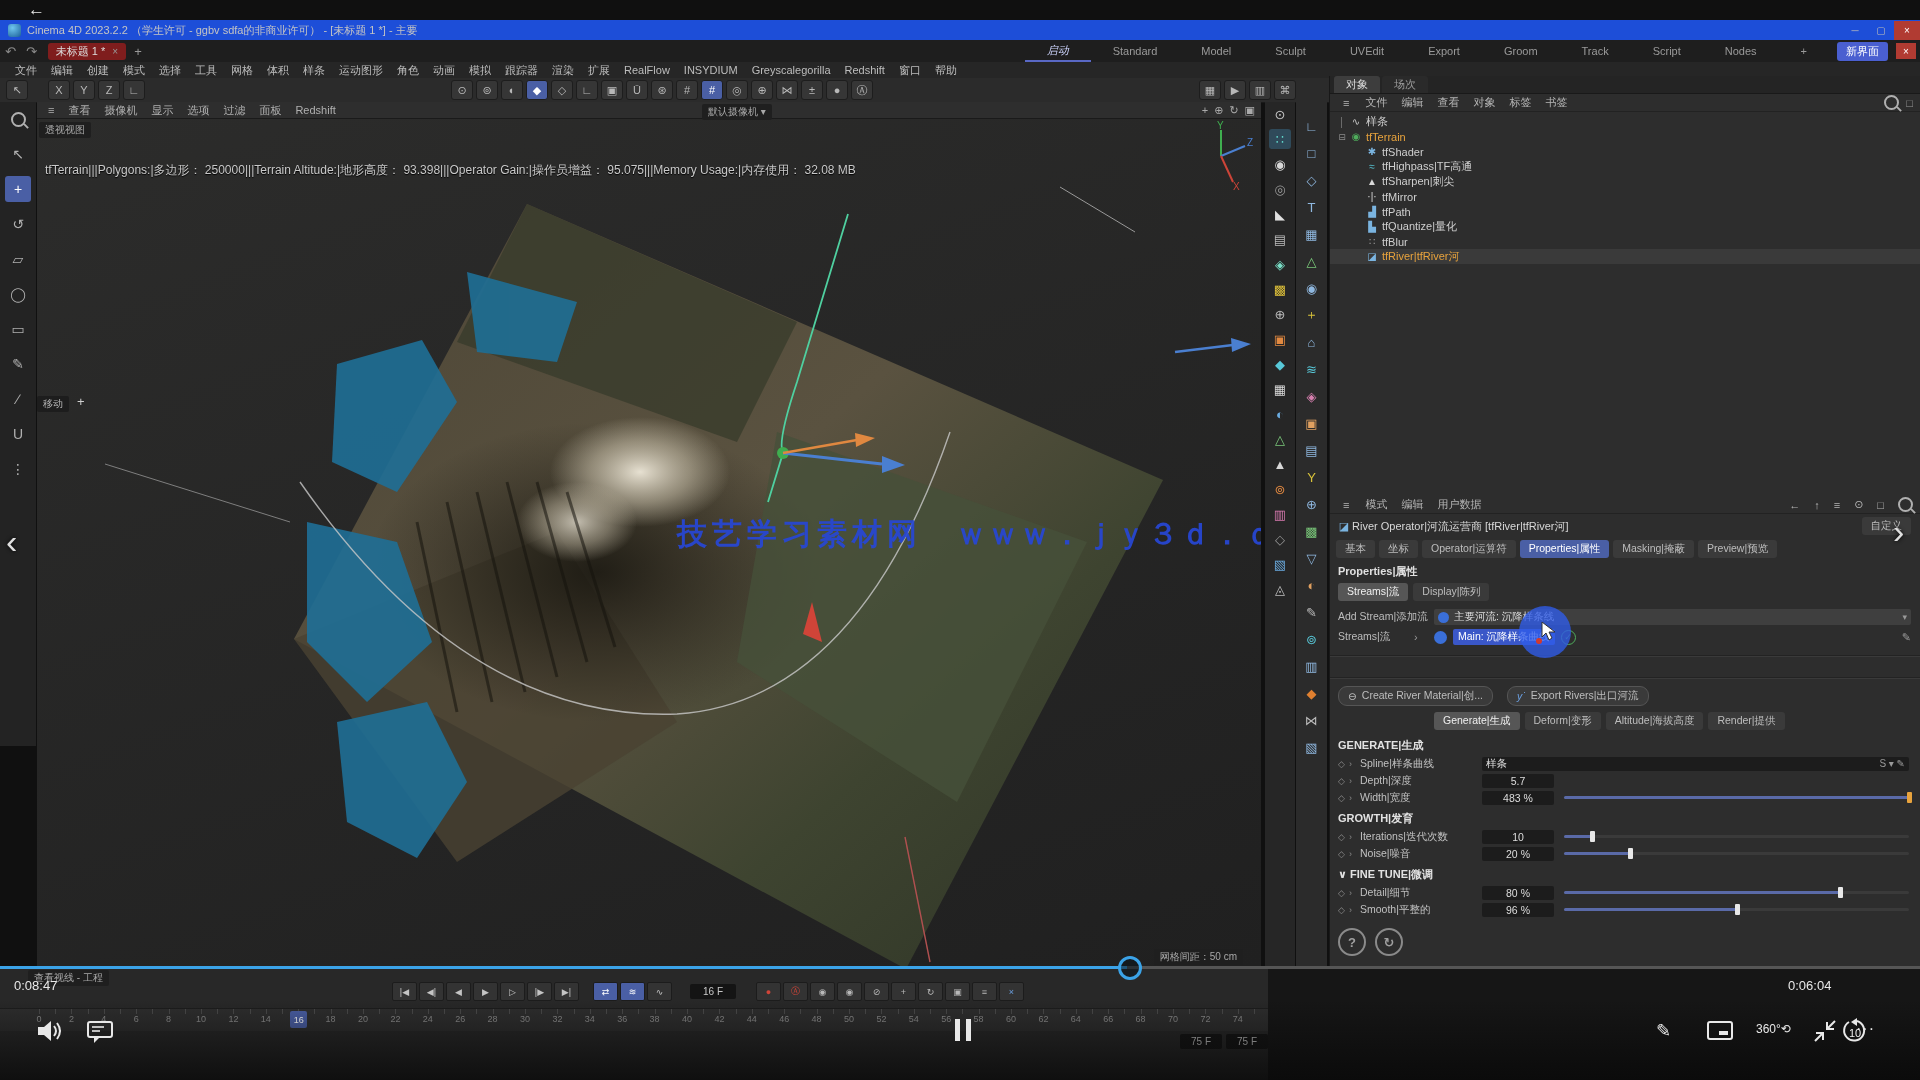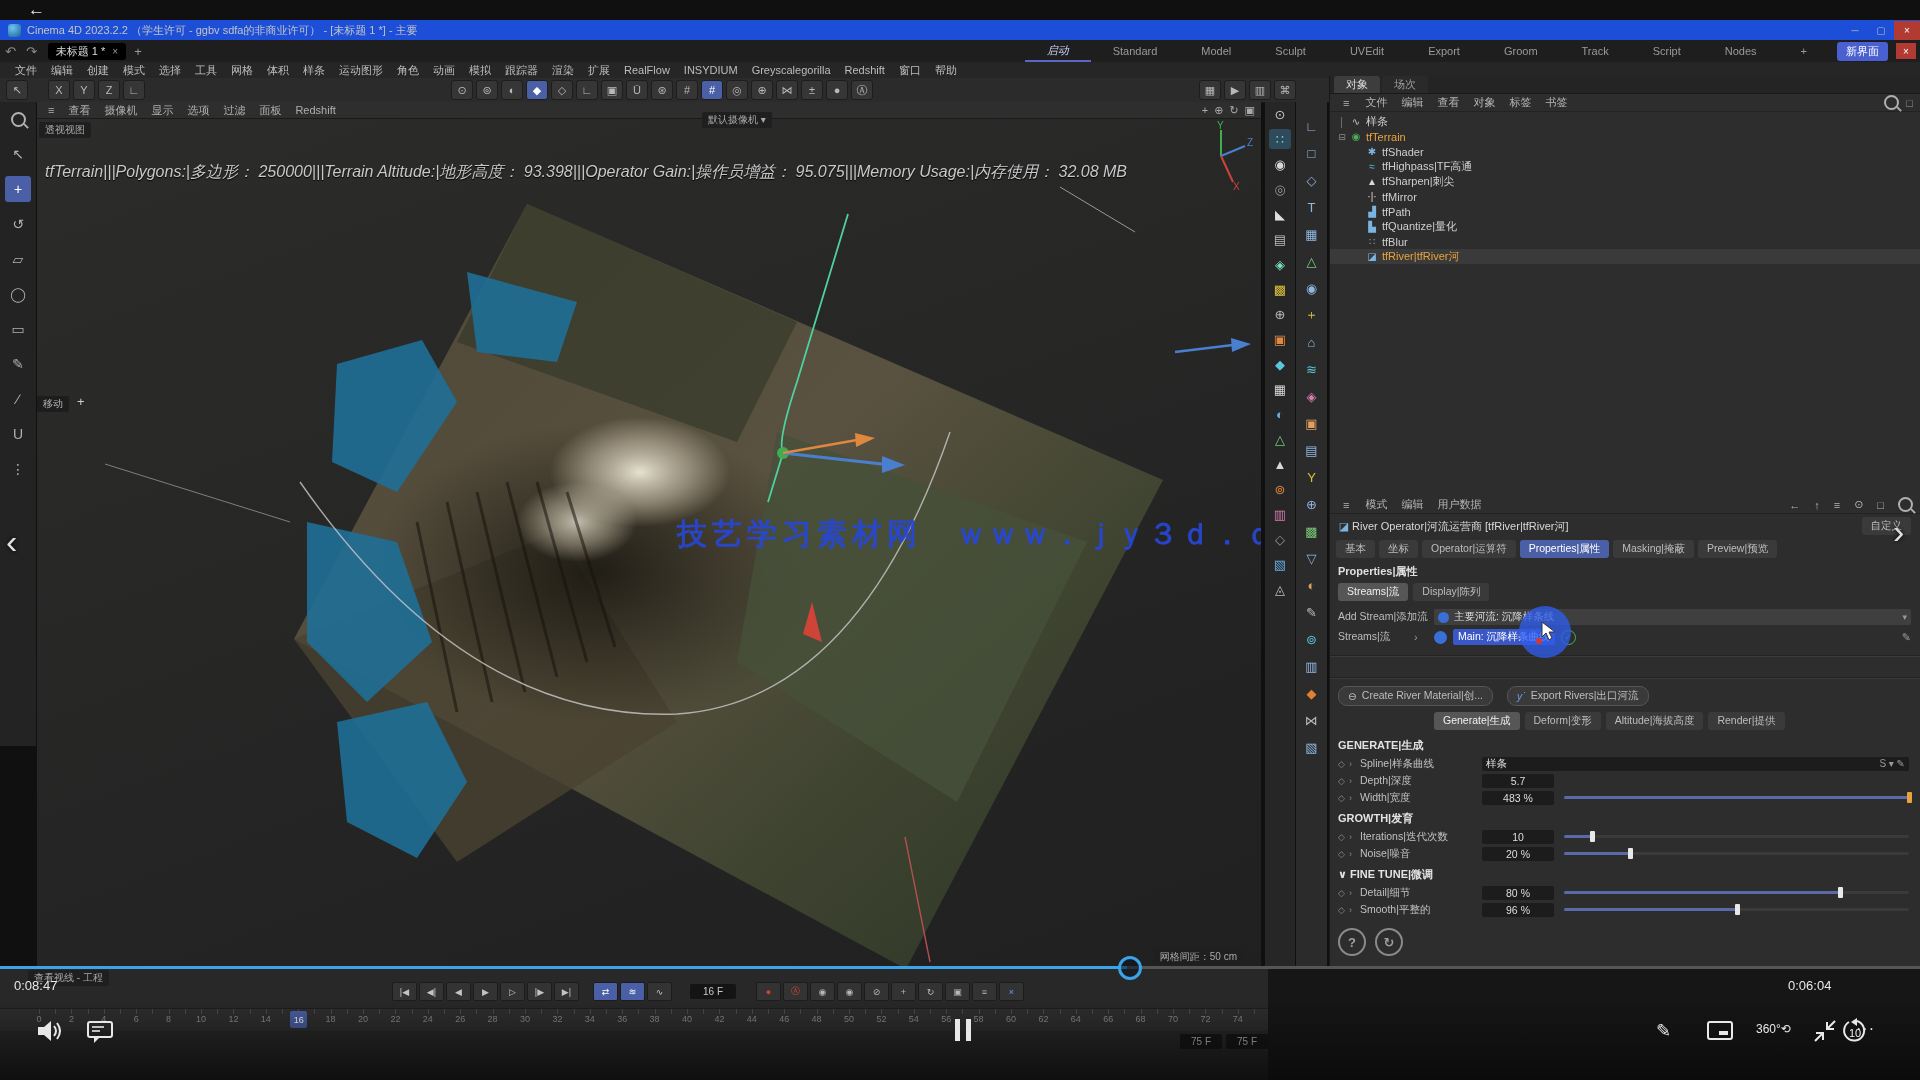--- a/index.html
+++ b/index.html
@@ -11,21 +11,21 @@
   
   #titlebar{left:0;top:20px;width:1920px;height:20px;background:#1d4ed8;border-bottom:1px solid #161616;}
   #titlebar .logo{width:13px;height:13px;border-radius:3px;margin:0 6px 0 8px;
     background:radial-gradient(circle at 35% 30%,#6fc6ef,#1a5f98);}
   #titlebar .ttl{color:#c4c4c4;font-size:11px;}
   .winbtns{margin-left:auto;display:flex;}
   .winbtn{width:26px;height:19px;display:flex;align-items:center;justify-content:center;color:#bbb;font-size:10px;}
   .winbtn.close{background:#b13b32;color:#fff;}
   #tabrow{left:0;top:40px;width:1920px;height:22px;background:#1e1e1e;border-bottom:1px solid #141414;}
   .histbtn{color:#8a8a8a;font-size:13px;padding:0 5px;}
-  .doctab{background:#000000;color:#ddd;height:17px;display:flex;align-items:center;gap:7px;
+  .doctab{background:#7f1d1d;color:#ddd;height:17px;display:flex;align-items:center;gap:7px;
           padding:0 8px;border-radius:3px;margin-left:6px;font-size:11px;}
   .doctab .x{color:#999;font-size:10px;}
   .addtab{color:#999;font-size:13px;padding:0 8px;}
   #workspaces{margin-left:auto;display:flex;align-items:center;gap:0;}
   .ws-item{padding:2px 22px;color:#9a9a9a;font-size:11px;}
   .ws-item.active{color:#cfd6ff;font-style:italic;border-bottom:2px solid #5968c5;}
   .newui{background:#4a5fd0;color:#fff;border-radius:3px;padding:2px 9px;margin:0 8px;font-size:11px;}
   .redx{background:#b13b32;color:#fff;width:20px;height:16px;display:flex;align-items:center;justify-content:center;margin-right:4px;font-size:10px;}
   #menubar{left:0;top:62px;width:1920px;height:16px;background:#262626;border-bottom:1px solid #161616;padding-left:8px;}
   .menu-item{padding:0 7px;color:#bdbdbd;font-size:11px;white-space:nowrap;}
@@ -40,21 +40,21 @@
   .lt{width:26px;height:26px;display:flex;align-items:center;justify-content:center;color:#b0b0b0;font-size:14px;border-radius:3px;}
   .lt.on{background:#4a5fa5;color:#fff;}
   .mag{position:relative;width:11px;height:11px;border:2px solid #b0b0b0;border-radius:50%;}
   .mag::after{content:"";position:absolute;width:6px;height:2px;background:#b0b0b0;transform:rotate(45deg);right:-5px;bottom:-2px;}
   
   #viewport{left:37px;top:102px;width:1224px;height:866px;background:linear-gradient(160deg,#2c2c2b,#202020);overflow:hidden;}
   #vpmenu{height:16px;background:#2e2e2e;border-bottom:1px solid #1a1a1a;padding-left:4px;}
   #vpmenu .menu-item{color:#b0b0b0;}
   .vpnav{margin-left:auto;display:flex;gap:6px;padding-right:6px;color:#aaa;font-size:11px;}
   .chip{background:#1f1f1f;color:#a8a8a8;font-size:10px;padding:1px 6px;border-radius:2px;}
-  #vp-status{color:#c9c9c9;font-size:16px;text-shadow:0 1px 1px #000;font-style:italic;}
+  #vp-status{color:#c9c9c9;font-size:12px;text-shadow:0 1px 1px #000;}
   #watermark{color:#2747d6;font-weight:bold;font-size:30px;letter-spacing:5px;opacity:.92;white-space:nowrap;}
   #watermark .w2{margin-left:34px;letter-spacing:2px;}
   .movechip{background:#1d1d1d;color:#b8b8b8;font-size:10px;padding:1px 6px;border-radius:2px;}
   
   #dock1{left:1265px;top:102px;width:30px;height:866px;background:#262626;display:flex;flex-direction:column;align-items:center;padding-top:2px;gap:5px;}
   #dock2{left:1296px;top:102px;width:31px;height:866px;background:#2b2b2b;display:flex;flex-direction:column;align-items:center;padding-top:14px;gap:7px;}
   .dk{width:22px;height:20px;display:flex;align-items:center;justify-content:center;font-size:13px;border-radius:3px;}
   .dk.on{background:#2f4a5a;}
   
   #rightpanel{left:1329px;top:76px;width:591px;height:892px;background:#2d2d2d;border-left:1px solid #181818;}
@@ -250,21 +250,21 @@
           <span class="menu-item">Redshift</span>
         </span>
       <span class="vpnav">
           <span class="">+</span>
           <span class="">⊕</span>
           <span class="">↻</span>
           <span class="">▣</span>
         </span>
     </div>
     <span class="abs chip" style="left:2px;top:20px;">透视视图</span>
-    <span class="abs chip" style="left:665px;top:10px;">
+    <span class="abs chip" style="left:665px;top:2px;">
       <span>默认摄像机</span>
       <span> ▾</span>
     </span>
     <div class="abs" id="vp-status" style="left:8px;top:60px;">tfTerrain|||Polygons:|多边形： 250000|||Terrain Altitude:|地形高度： 93.398|||Operator Gain:|操作员增益： 95.075|||Memory Usage:|内存使用： 32.08 MB</div>
 
     <svg class="abs" width="1224" height="866" viewBox="0 0 1224 866" style="left:0;top:0;">
       <defs>
         <linearGradient id="tg" x1="0" y1="0" x2="1" y2="1">
           <stop offset="0" stop-color="#4d4636"></stop>
             <stop offset="0.45" stop-color="#5a5240"></stop>

